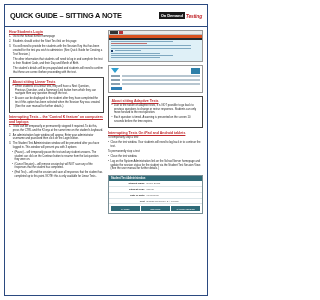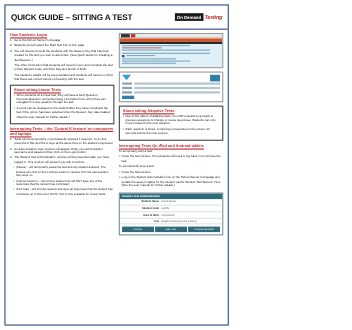--- a/index.html
+++ b/index.html
@@ -102,21 +102,21 @@
     flex: 1; background: #2f6b78; color: #fff; font-size: 2.1px;
     text-align: center; padding: 1.1px 0; white-space: nowrap; overflow: hidden;
   }
 </style>
 </head>
 <body>
 
 <div class="page">
 
   <div class="header">
-    <div class="doc-title">QUICK GUIDE – SITTING A TEST</div>
+    <div class="doc-title">QUICK GUIDE – SITTING A NOTE</div>
     <div class="logo">
       <span class="logo-odt">On Demand</span>
       <span class="logo-testing">Testing</span>
     </div>
   </div>
 
   <div class="body">
 
     <div class="col">
 

